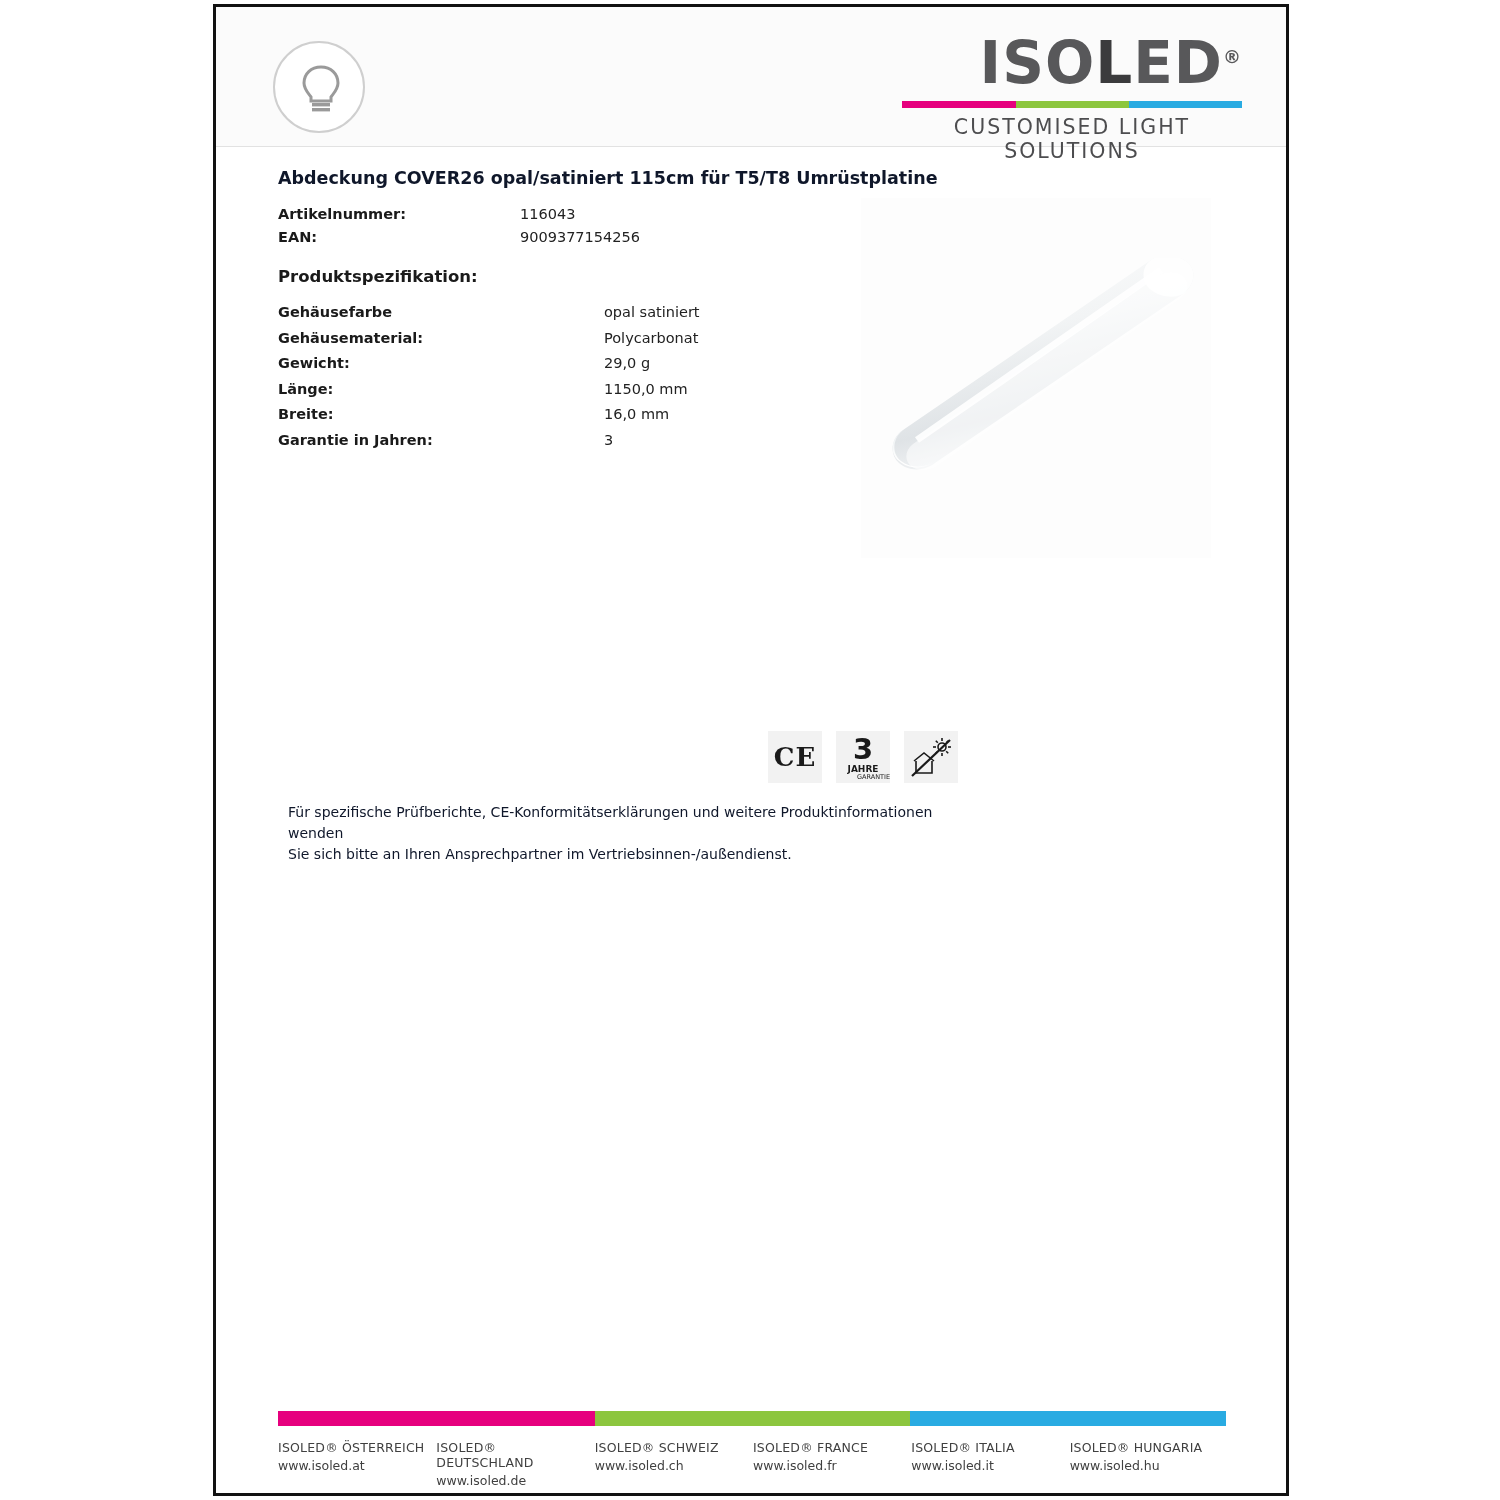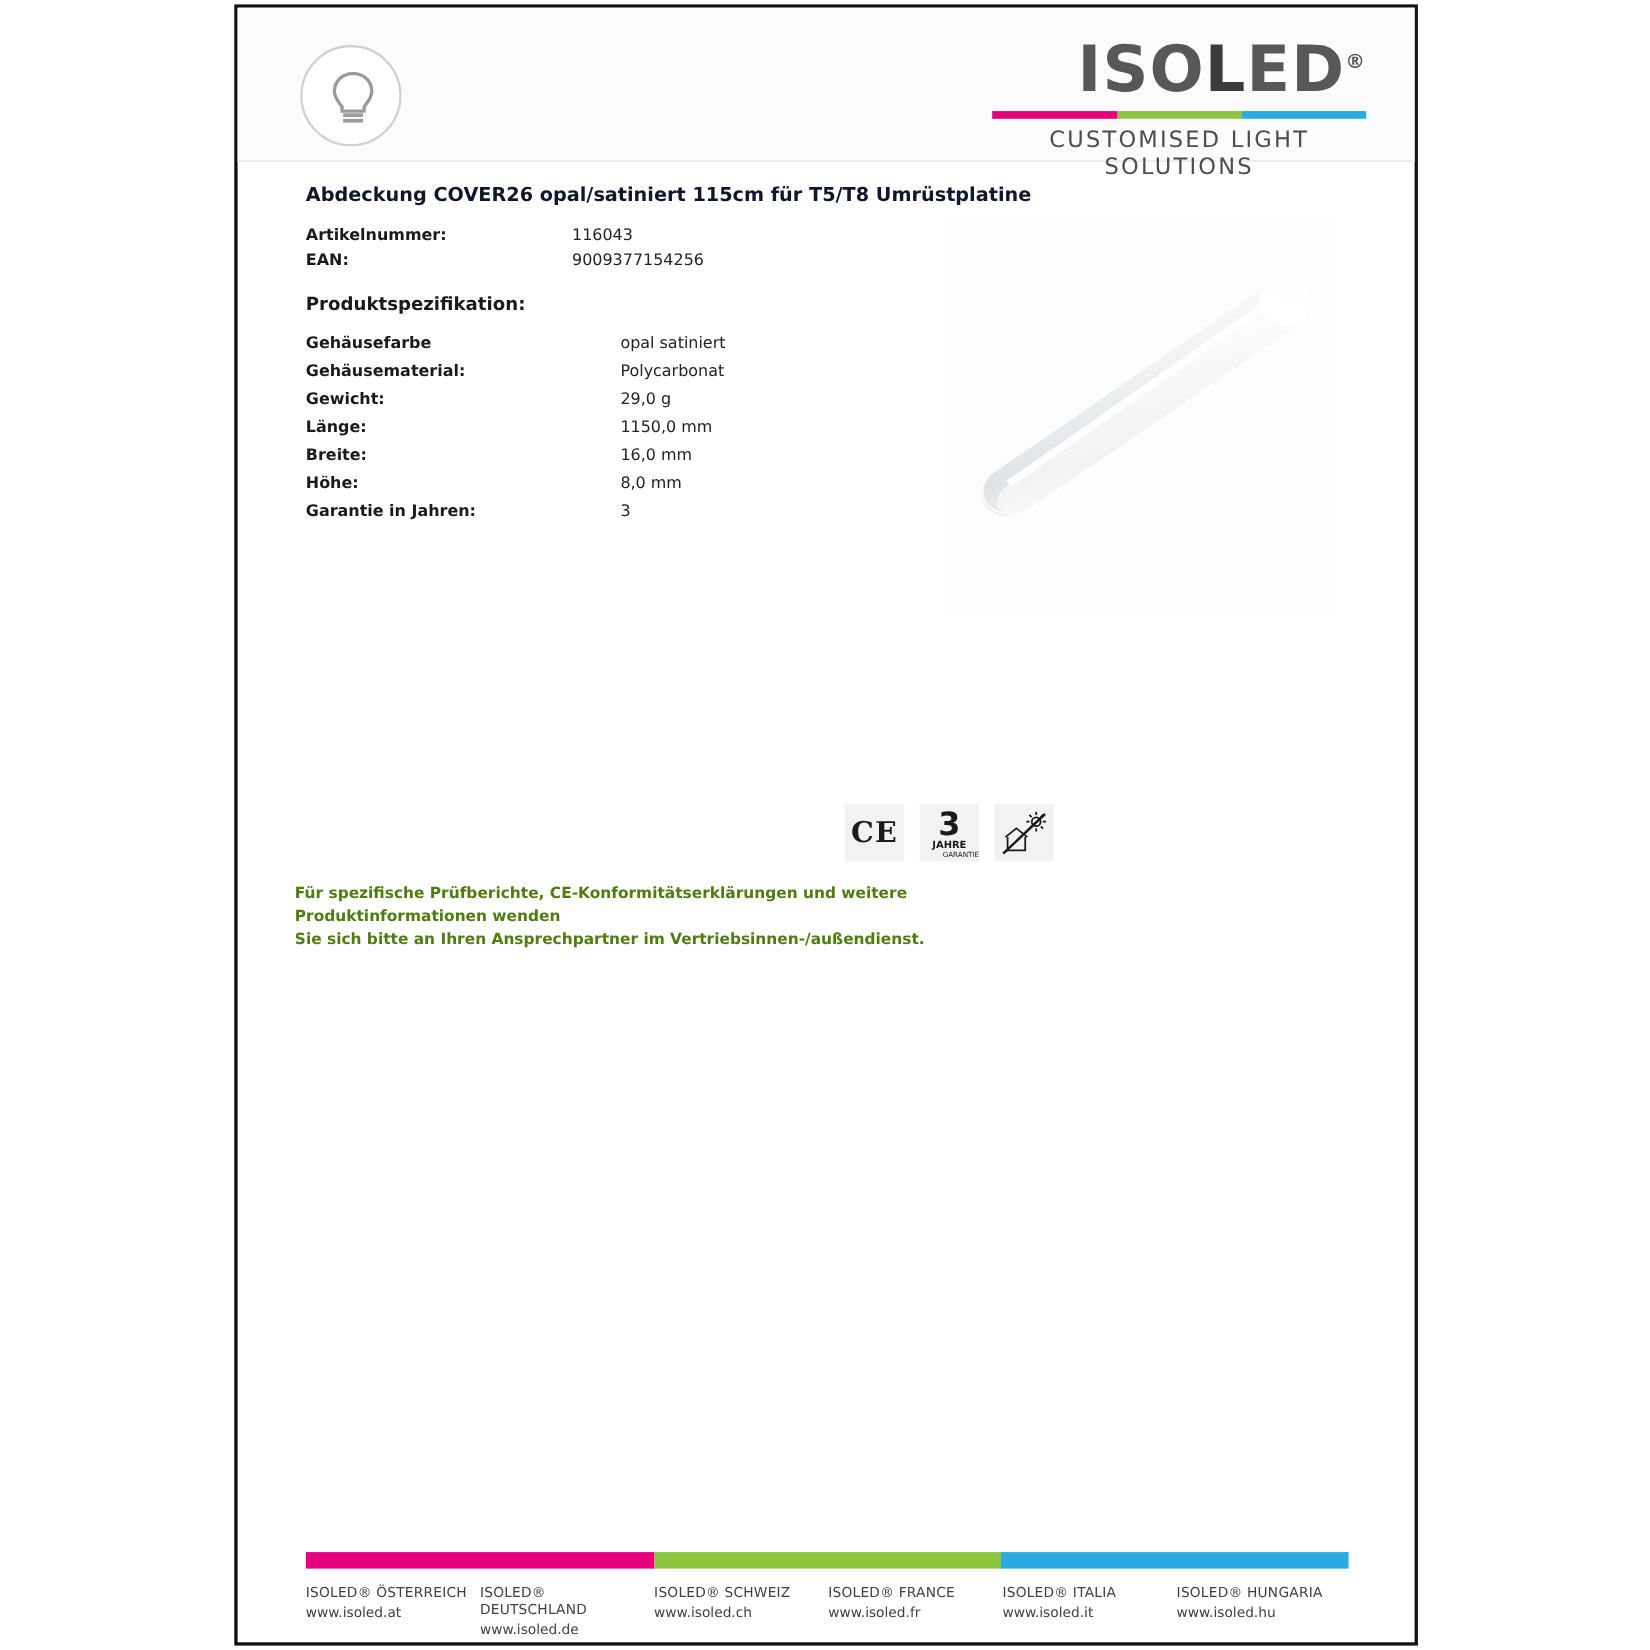--- a/index.html
+++ b/index.html
@@ -127,21 +127,21 @@
     font-size: 16.5px;
     font-weight: bold;
   }
   .spec-table {
     position: absolute;
     left: 278px;
     top: 300px;
     width: 520px;
     font-size: 14.5px;
   }
-  .spec-row { display: flex; line-height: 25.5px; }
+  .spec-row { display: flex; line-height: 25.5px; gap: 40px; }
   .spec-label { width: 286px; font-weight: bold; }
   .spec-value { color: #222; }
   
   .product-img {
     position: absolute;
     left: 861px;
     top: 198px;
     width: 350px;
     height: 360px;
     background: #fdfdfd;
@@ -197,27 +197,26 @@
   }
   .warr-l2 {
     position: absolute;
     left: 0; top: 42px; width: 100%;
     text-align: right;
     font-size: 6.5px;
     color: #1a1a1a;
   }
   .note {
     position: absolute;
-    left: 268px;
+    left: 288px;
     top: 802px;
     width: 700px;
     font-size: 14px;
     line-height: 21px;
-    color: #4d7c0f;
-    font-weight: bold;
+    color: #0f172a;
   }
   
   .footer-bars {
     position: absolute;
     left: 278px;
     top: 1411px;
     width: 948px;
     height: 15px;
     display: flex;
   }
@@ -292,24 +291,20 @@
       <div class="spec-label">Gewicht:</div>
       <div class="spec-value">29,0 g</div>
     </div>
     <div class="spec-row">
       <div class="spec-label">Länge:</div>
       <div class="spec-value">1150,0 mm</div>
     </div>
     <div class="spec-row">
       <div class="spec-label">Breite:</div>
       <div class="spec-value">16,0 mm</div>
-    </div>
-    <div class="spec-row">
-      <div class="spec-label">Höhe:</div>
-      <div class="spec-value">8,0 mm</div>
     </div>
     <div class="spec-row">
       <div class="spec-label">Garantie in Jahren:</div>
       <div class="spec-value">3</div>
     </div>
   </div>
 
   <div class="product-img">
     <svg class="cover-shape" viewBox="0 0 380 250">
       <defs>

